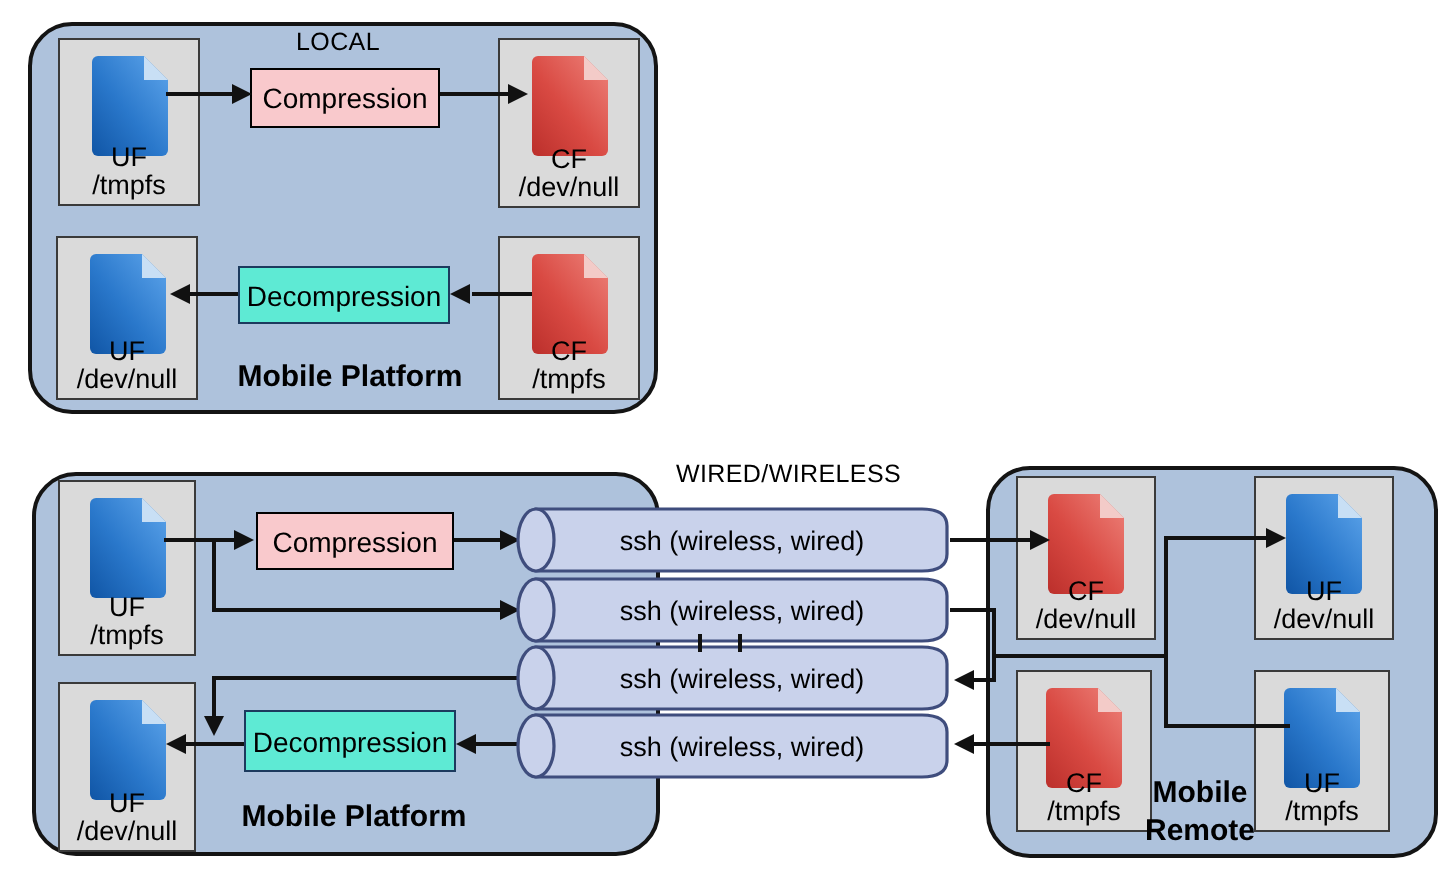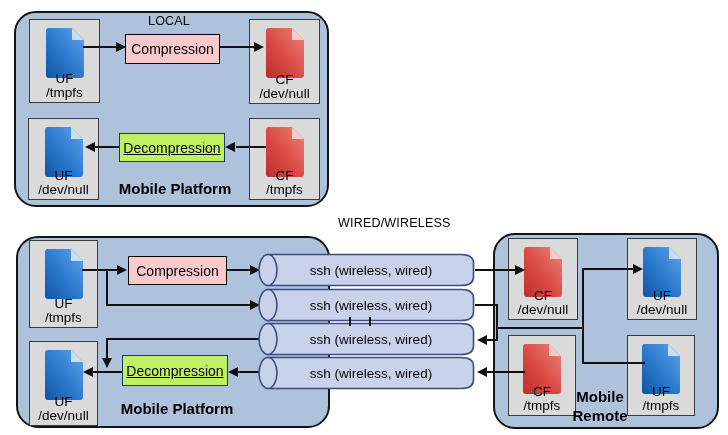--- a/index.html
+++ b/index.html
@@ -17,21 +17,21 @@
   .doc.reddoc  { background:linear-gradient(to bottom left, #ee837b 0%, #d94a43 55%, #bb2f2b 100%); }
   .doc i { position:absolute; display:block; width:0; height:0; }
   .doc .flap  { top:0; right:0; border-bottom:12px solid #c8dff5; border-right:12px solid transparent; }
   .doc.reddoc .flap { border-bottom-color:#f3cbc8; }
   .doc .notch { top:0; right:0; border-top:12px solid #dadada; border-left:12px solid transparent; }
   .fl { position:absolute; left:0; width:100%; text-align:center; font-size:13.5px; line-height:14px; }
   .fl.l1 { bottom:16px;margin-top:42px; } .fl.l2 { bottom:2px; }
 
   .proc { position:absolute; border:1.6px solid #000; box-sizing:border-box; display:flex; align-items:center; justify-content:center; font-size:14px; }
   .proc.pink { background:#f9c9cc; }
-  .proc.bluebox { background:#bef264; border-color:#1c3a5e;text-decoration:underline; }
+  .proc.bluebox { background:#5eead4; border-color:#1c3a5e; }
 
   .pipe { position:absolute; width:217px; height:34px; }
   .pipe svg { position:absolute; left:0; top:0; }
   .pipe-body, .pipe-cap { fill:#c9d2eb; stroke:#3f4d7d; stroke-width:1.6px; }
   .pipe-label { position:absolute; left:18px; top:0; width:190px; height:34px; display:flex; align-items:center; justify-content:center; font-size:13.5px; }
 
   .hl { position:absolute; height:2px; background:#111; }
   .vl { position:absolute; width:2px; background:#111; }
   .tick { position:absolute; width:2px; height:9px; background:#111; }
   .ar, .al, .ad { position:absolute; width:0; height:0; }
@@ -96,21 +96,21 @@
   <div class="hl" style="left:83px;top:46px;width:33px"></div>
   <div class="ar" style="left:116px;top:42px"></div>
   <div class="hl" style="left:220px;top:46px;width:34px"></div>
   <div class="ar" style="left:254px;top:42px"></div>
   <div class="hl" style="left:236px;top:146px;width:30px"></div>
   <div class="al" style="left:225px;top:142px"></div>
   <div class="hl" style="left:95px;top:146px;width:24px"></div>
   <div class="al" style="left:85px;top:142px"></div>
 
   <div class="panel" style="left:16px;top:236px;width:314px;height:192px"></div>
-  <div class="sec-title" style="left:338px;top:216px;width:120px">WIRED/WIRELESS</div>
+  <div class="sec-title" style="left:338px;top:230px;width:120px">WIRED/WIRELESS</div>
 
   <div class="fbox" style="left:29px;top:240px;width:69px;height:88px">
     <div class="doc bluedoc">
         <i class="flap"></i>
         <i class="notch"></i>
       </div>
     <div class="fl l1">UF</div>
     <div class="fl l2">/tmpfs</div>
   </div>
 

